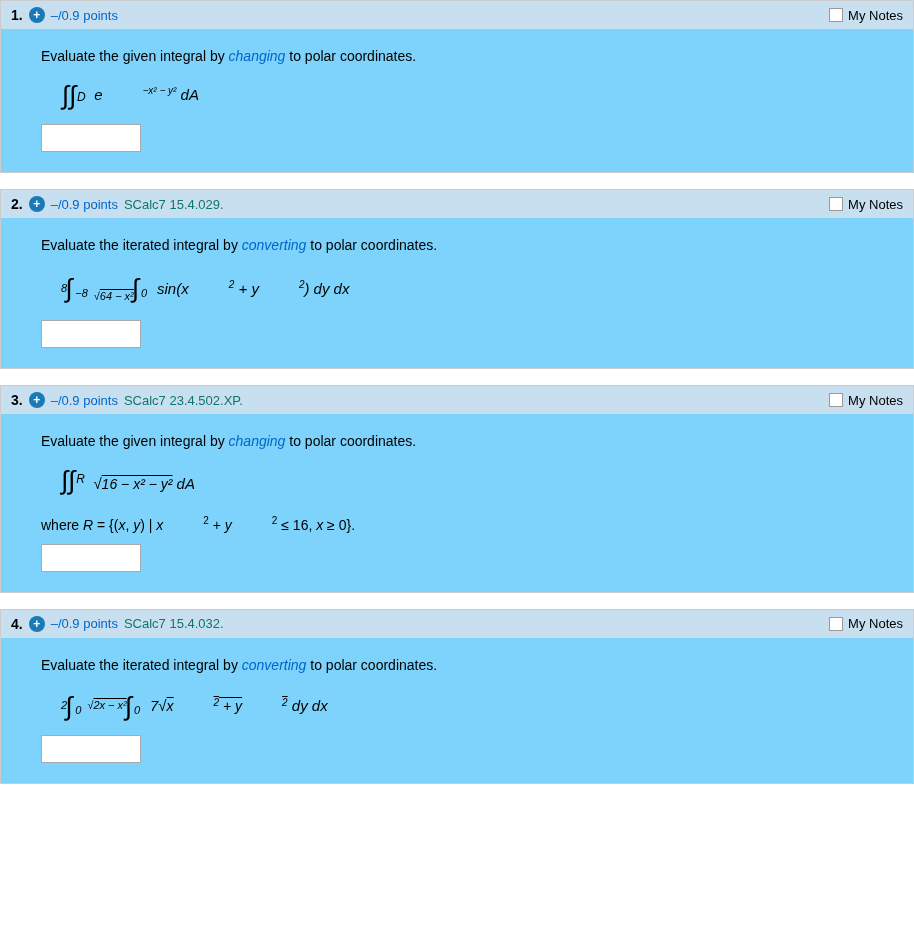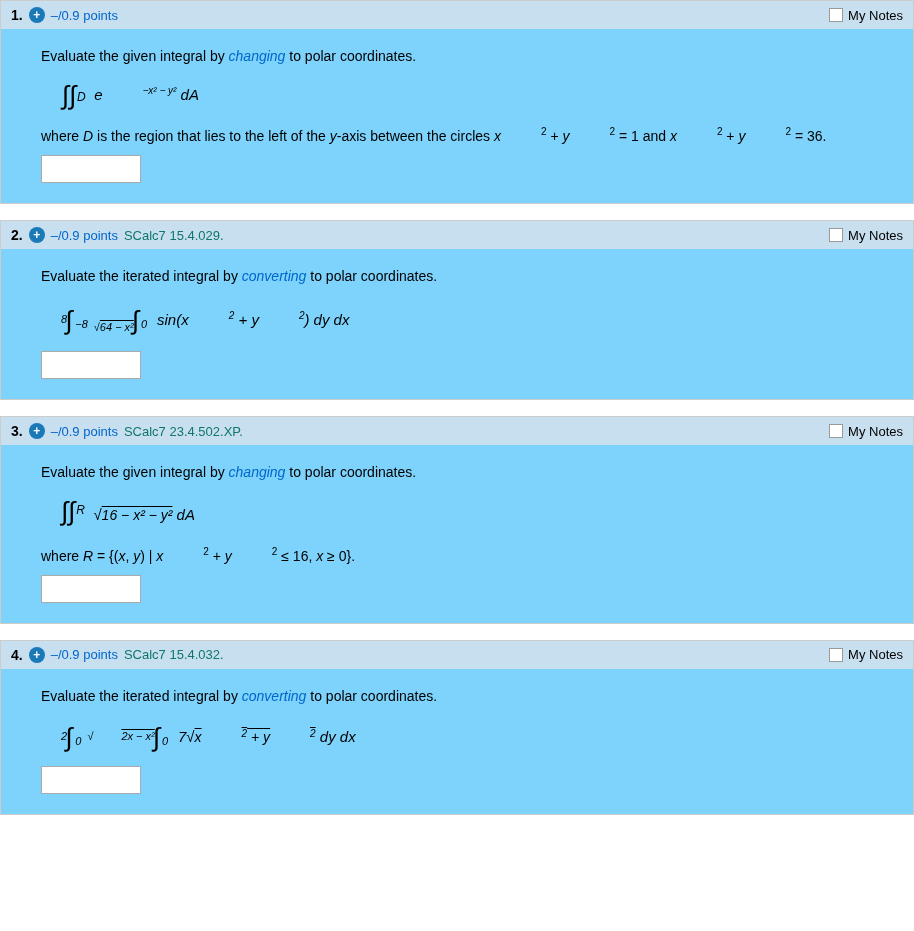--- a/index.html
+++ b/index.html
@@ -127,23 +127,20 @@
         <span style="display:inline-flex; flex-direction:column; align-items:flex-end; font-size:10px; margin-right:-2px; vertical-align:middle;">
           <span style="padding-bottom:2px; opacity:0;">&nbsp;</span>
         </span>
         <span style="font-size:26px; line-height:1; font-style:normal;">∫∫</span>
         <sub style="font-size:12px; margin-left:1px;">D</sub>
       </span>
       <span style="font-size:15px; font-style:italic; margin-left:4px;">
         e<sup style="font-size:10px;">−x² − y²</sup> dA
       </span>
     </div>
-    <div class="condition-text">
-      where <em>D</em> is the region that lies to the left of the <em>y</em>-axis between the circles <em>x</em><sup>2</sup> + <em>y</em><sup>2</sup> = 1 and <em>x</em><sup>2</sup> + <em>y</em><sup>2</sup> = 36.
-    </div>
     <input type="text" class="answer-box" style="">
   </div>
 </div>
 
 <div class="problem-container">
   <div class="problem-header">
     <div class="problem-header-left">
       <span class="problem-number">2.</span>
       <span class="plus-icon">+</span>
       <span class="points-text">–/0.9 points</span>
@@ -234,21 +231,21 @@
       
       <span style="display:inline-flex; align-items:center; font-style:italic; gap:2px;">
 
         <span style="display:inline-flex; flex-direction:column; align-items:center; font-size:11px; vertical-align:middle; margin-right:-4px;">
           <span>2</span>
         </span>
         <span style="font-size:26px; line-height:1; font-style:normal; margin-right:1px;">∫</span>
         <span style="font-size:11px; margin-right:4px; margin-top:10px;">0</span>
 
         <span style="display:inline-flex; flex-direction:column; align-items:center; font-size:11px; vertical-align:middle; margin-right:-4px;">
-          <span style="font-size:11px;">√<span style="text-decoration:overline;padding-left:28px;">2x − x²</span></span>
+          <span style="font-size:11px;">√<span style="text-decoration:overline;">2x − x²</span></span>
         </span>
         <span style="font-size:26px; line-height:1; font-style:normal;">∫</span>
         <span style="font-size:11px; margin-right:4px; margin-top:10px;">0</span>
         <span style="font-size:15px; margin-left:4px;">7√<span style="text-decoration:overline; font-size:14px;"><em>x</em><sup>2</sup> + <em>y</em><sup>2</sup></span> <em>dy dx</em></span>
       </span>
     </div>
     <input type="text" class="answer-box" style="">
   </div>
 </div>
 

